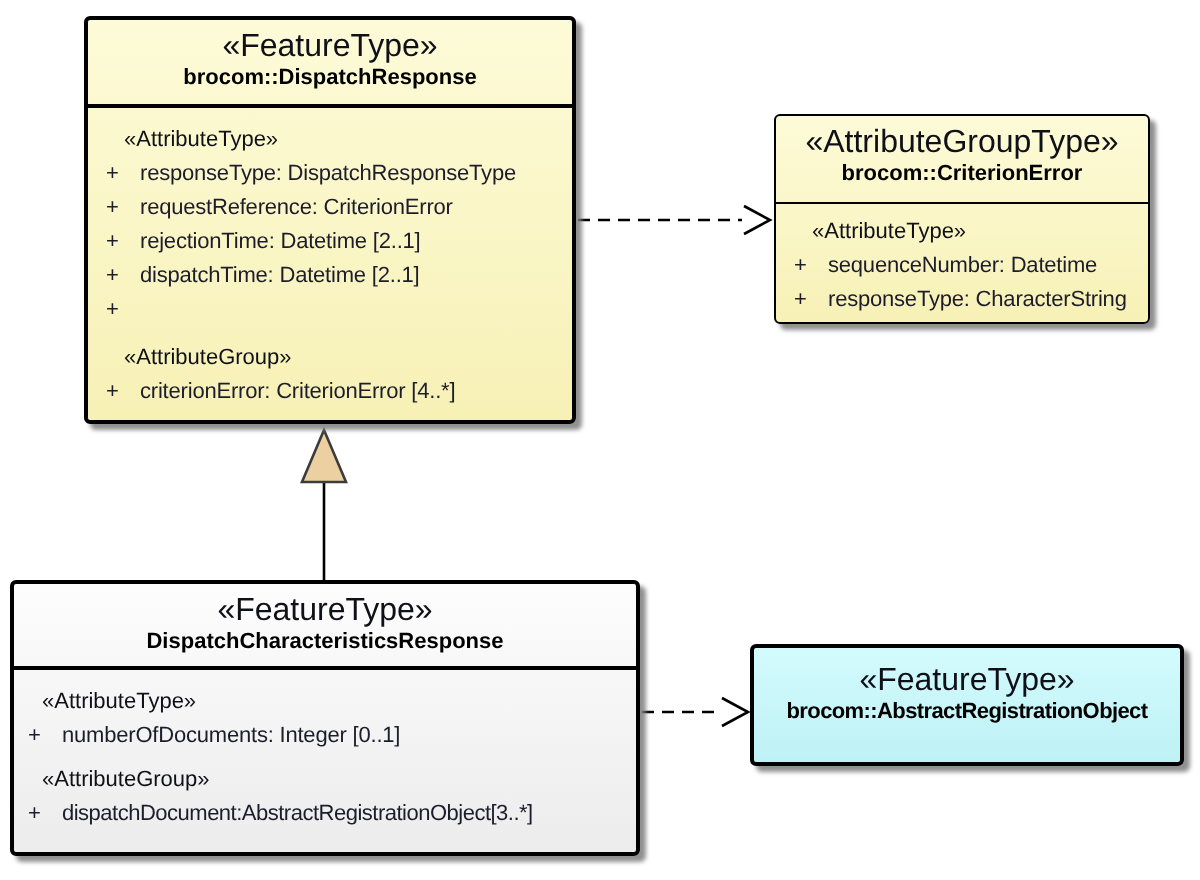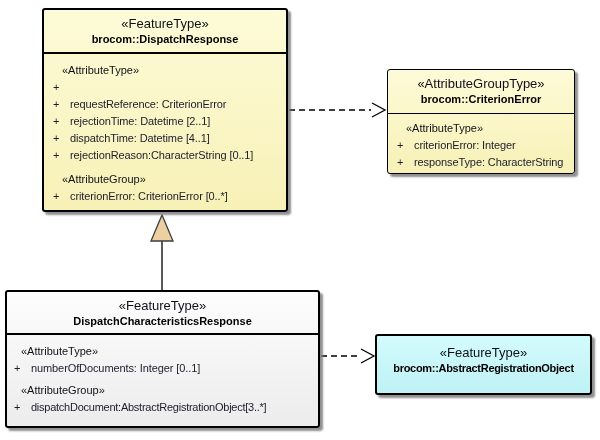--- a/index.html
+++ b/index.html
@@ -6,28 +6,28 @@
   .canvas{
     position:relative;width:600px;height:440px;background:#ffffff;overflow:hidden;
     font-family:"Liberation Sans",sans-serif;color:#1c1c2b;
   }
   .uml-class{
     position:absolute;box-sizing:border-box;
     border:2px solid #000;border-radius:3px;
     box-shadow:3px 3px 2px rgba(125,125,125,0.85);
     font-size:11px;line-height:17px;white-space:nowrap;overflow:hidden;
   }
-  .uml-class.thin{border-width:1px;margin-top:12px;}
+  .uml-class.thin{border-width:1px;}
   .yellow{background:linear-gradient(180deg,#fdfbd8 0%,#f7f1b6 100%);}
   .gray{background:linear-gradient(180deg,#fdfdfd 0%,#ececec 100%);}
   .cyan{background:linear-gradient(180deg,#d3fbfd 0%,#bef1f5 100%);}
   .hdr{box-sizing:border-box;border-bottom:2px solid #000;text-align:center;padding-top:6px;}
   .thin .hdr{border-bottom-width:1px;}
   .hdr.no-div{border-bottom:none;}
-  .stereo{font-size:13px;line-height:15px;color:#101018;}
+  .stereo{font-size:16px;line-height:15px;color:#101018;}
   .cname{font-size:11px;line-height:17px;font-weight:bold;color:#000;}
   .cname.abstract{letter-spacing:-0.3px;}
   .body{padding-top:8px;}
   .sect-h{padding-left:18px;height:17px;color:#101018;}
   .sect-h.mt{margin-top:7px;}
   .row{display:flex;height:17px;}
   .vis{flex:0 0 26px;padding-left:9px;box-sizing:border-box;}
   .c-box .vis{flex-basis:24px;padding-left:7px;}
   .c-box .sect-h{padding-left:14px;}
   .atext{letter-spacing:-0.1px;}
@@ -58,55 +58,55 @@
 
   <div class="uml-class yellow" style="left:42px;top:8px;width:246px;height:204px;">
     <div class="hdr" style="height:44px;">
       <div class="stereo">«FeatureType»</div>
       <div class="cname">brocom::DispatchResponse</div>
     </div>
     <div class="body">
       <div class="sect-h">«AttributeType»</div>
       <div class="row">
         <span class="vis">+</span>
+        <span class="atext">responseType: DispatchResponseType</span>
       </div>
       <div class="row">
         <span class="vis">+</span>
         <span class="atext">requestReference: CriterionError</span>
       </div>
       <div class="row">
         <span class="vis">+</span>
         <span class="atext">rejectionTime: Datetime [2..1]</span>
       </div>
       <div class="row">
         <span class="vis">+</span>
-        <span class="atext">dispatchTime: Datetime [4..1]</span>
+        <span class="atext">dispatchTime: Datetime [2..1]</span>
       </div>
       <div class="row">
         <span class="vis">+</span>
-        <span class="atext">rejectionReason:CharacterString [0..1]</span>
       </div>
       <div class="sect-h mt">«AttributeGroup»</div>
       <div class="row">
         <span class="vis">+</span>
-        <span class="atext">criterionError: CriterionError [0..*]</span>
+        <span class="atext">criterionError: CriterionError [4..*]</span>
       </div>
     </div>
   </div>
 
   <div class="uml-class yellow thin" style="left:387px;top:57px;width:188px;height:105px;">
     <div class="hdr" style="height:44px;">
       <div class="stereo">«AttributeGroupType»</div>
       <div class="cname">brocom::CriterionError</div>
     </div>
     <div class="body" style="padding-top:6px;">
       <div class="sect-h">«AttributeType»</div>
       <div class="row">
         <span class="vis">+</span>
-        <span class="atext">criterionError: Integer</span>
+        <span class="atext">sequenceNumber: Datetime</span>
       </div>
       <div class="row">
         <span class="vis">+</span>
         <span class="atext">responseType: CharacterString</span>
       </div>
     </div>
   </div>
 
   <div class="uml-class gray c-box" style="left:5px;top:290px;width:315px;height:138px;">
     <div class="hdr" style="height:43px;">

